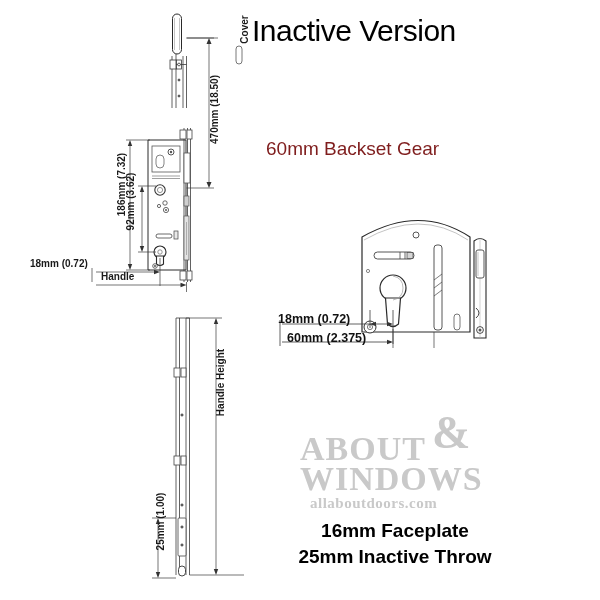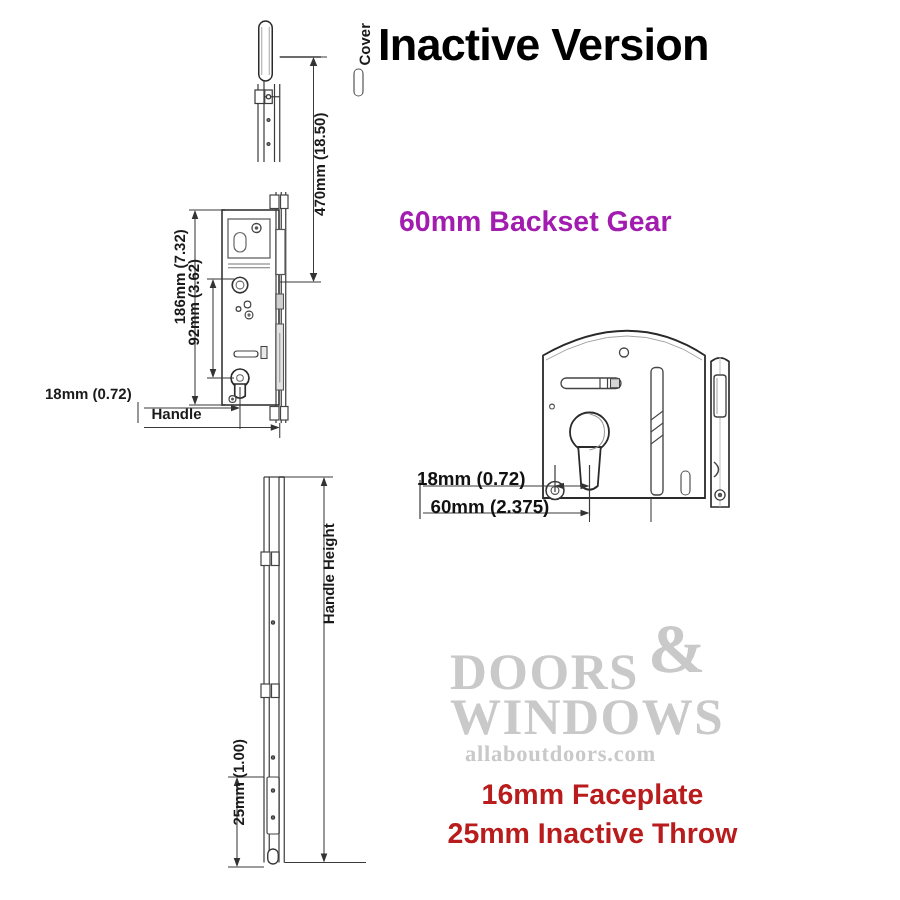--- a/index.html
+++ b/index.html
@@ -7,29 +7,29 @@
     width:600px;height:600px;background:#ffffff;
     font-family:"Liberation Sans", sans-serif;
     overflow:hidden;position:relative;
   }
   #page{position:absolute;inset:0;width:600px;height:600px;}
   .abs{position:absolute;}
   svg{display:block;}
 
   
   .title{
-    font-size:30px;font-weight:bold;color:#000;
+    font-size:30px;font-weight:normal;color:#000;
     letter-spacing:-0.5px;white-space:nowrap;
   }
   .redhead{
-    font-size:19px;font-weight:bold;color:#a21caf;
+    font-size:19px;font-weight:normal;color:#7f1d1d;
     white-space:nowrap;
   }
   .bottomline{
-    font-size:19px;font-weight:bold;color:#b91c1c;
+    font-size:19px;font-weight:bold;color:#000000;
     white-space:nowrap;text-align:center;
   }
   .dim{
     font-size:10px;font-weight:bold;color:#1a1a1a;
     white-space:nowrap;
   }
   .dim-lg{
     font-size:12.5px;font-weight:bold;color:#111;
     white-space:nowrap;
   }
@@ -284,21 +284,21 @@
 
   <div class="abs dim-lg" style="left:278px;top:312px;">
     <span>18mm (0.72)</span>
   </div>
   <div class="abs dim-lg" style="left:287px;top:331px;text-align:center;">
     <span>60mm (2.375)</span>
   </div>
 
   <div class="abs" style="left:300px;top:410px;width:220px;height:95px;">
     <div class="abs wm wm-amp" style="left:132px;top:-4px;">&amp;</div>
-    <div class="abs wm wm2" style="left:0px;top:20px;">DOORS</div>
+    <div class="abs wm wm2" style="left:0px;top:20px;">ABOUT</div>
     <div class="abs wm wm3" style="left:0px;top:50px;">WINDOWS</div>
     <div class="abs wm wm4" style="left:10px;top:85px;">allaboutdoors.com</div>
   </div>
 
   <div class="abs bottomline" style="left:245px;top:520px;width:300px;">
     <span>16mm Faceplate</span>
   </div>
   <div class="abs bottomline" style="left:245px;top:546px;width:300px;">
     <span>25mm Inactive Throw</span>
   </div>

